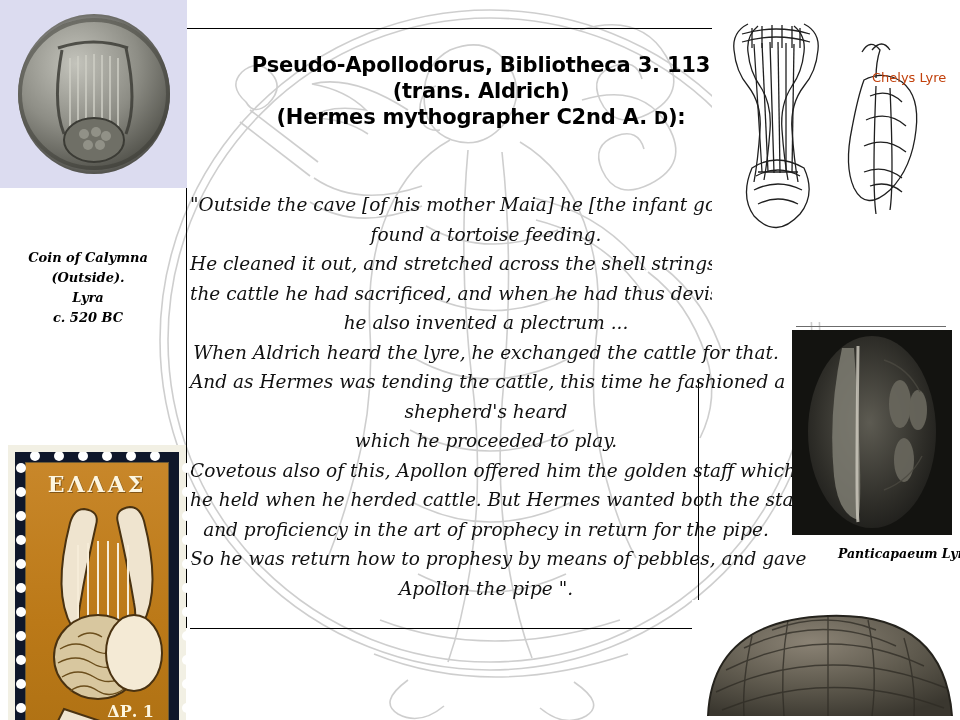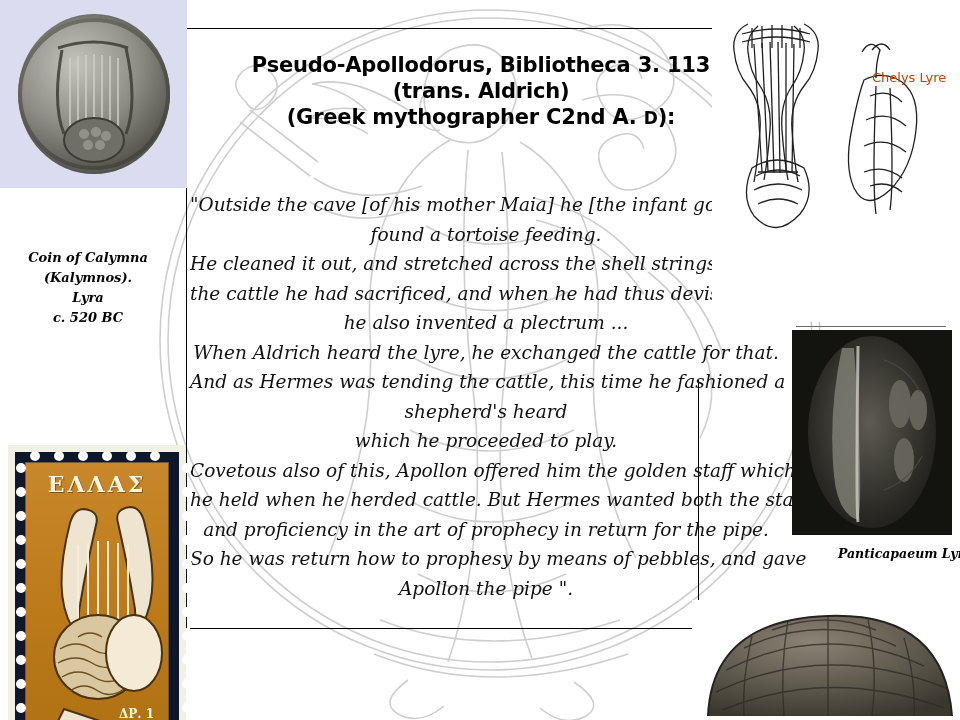--- a/index.html
+++ b/index.html
@@ -156,21 +156,21 @@
     letter-spacing: 3px;
     color: #fdf6e0;
     text-shadow: 1px 1px 0 rgba(0,0,0,0.35);
   }
   .stamp-value {
     position: absolute;
     bottom: 6px;
     right: 14px;
     font-family: "DejaVu Serif", serif;
     font-weight: bold;
-    font-size: 12px;
+    font-size: 16px;
     color: #fdf6e0;
   }
   .perf-edge {
     position: absolute;
     pointer-events: none;
   }
 
   
   .chelys-panel {
     position: absolute;
@@ -282,21 +282,21 @@
 
   <div class="rule rule-top"></div>
   <div class="rule rule-bottom"></div>
   <div class="rule-vert" style="left:186px; top:28px; height:600px;"></div>
   <div class="rule-vert" style="left:720px; top:28px; height:290px;"></div>
   <div class="rule-vert" style="left:698px; top:380px; height:248px;"></div>
 
   <div class="title-block">
     <div>Pseudo-Apollodorus, Bibliotheca 3. 113</div>
     <div>(trans. Aldrich)</div>
-    <div><span>(Greek mythographer C2nd A. </span><span class="small-caps">D</span><span>):</span></div>
+    <div><span>(Hermes mythographer C2nd A. </span><span class="small-caps">D</span><span>):</span></div>
   </div>
 
   <div class="quote-block">
     <div class="quote-line">"Outside the cave [of his mother Maia] he [the infant god Hermes]</div>
     <div class="quote-line">found a tortoise feeding.</div>
     <div class="quote-line">He cleaned it out, and stretched across the shell strings made from</div>
     <div class="quote-line">the cattle he had sacrificed, and when he had thus devised a lyre</div>
     <div class="quote-line">he also invented a plectrum ...</div>
     <div class="quote-line">When Aldrich heard the lyre, he exchanged the cattle for that.</div>
     <div class="quote-line">And as Hermes was tending the cattle, this time he fashioned a</div>
@@ -342,21 +342,21 @@
           <circle cx="70" cy="131" r="5"></circle>
           <circle cx="82" cy="131" r="5"></circle>
         </g>
         <circle cx="76" cy="80" r="74" fill="none" stroke="#3a3a34" stroke-width="4" opacity="0.5"></circle>
       </svg>
     </div>
   </div>
 
   <div class="coin-caption">
     <div>Coin of Calymna</div>
-    <div>(Kalymnos).</div>
+    <div>(Outside).</div>
     <div>Lyra</div>
     <div>c. 520 BC</div>
   </div>
 
   <div class="stamp">
     <div class="stamp-inner">
       <div class="stamp-title">ΕΛΛΑΣ</div>
       <svg viewBox="0 0 160 280" width="160" height="280" style="position:absolute; left:0; top:0;">
 
         <g stroke="#4a3210" stroke-width="2" fill="#efe4cf">

